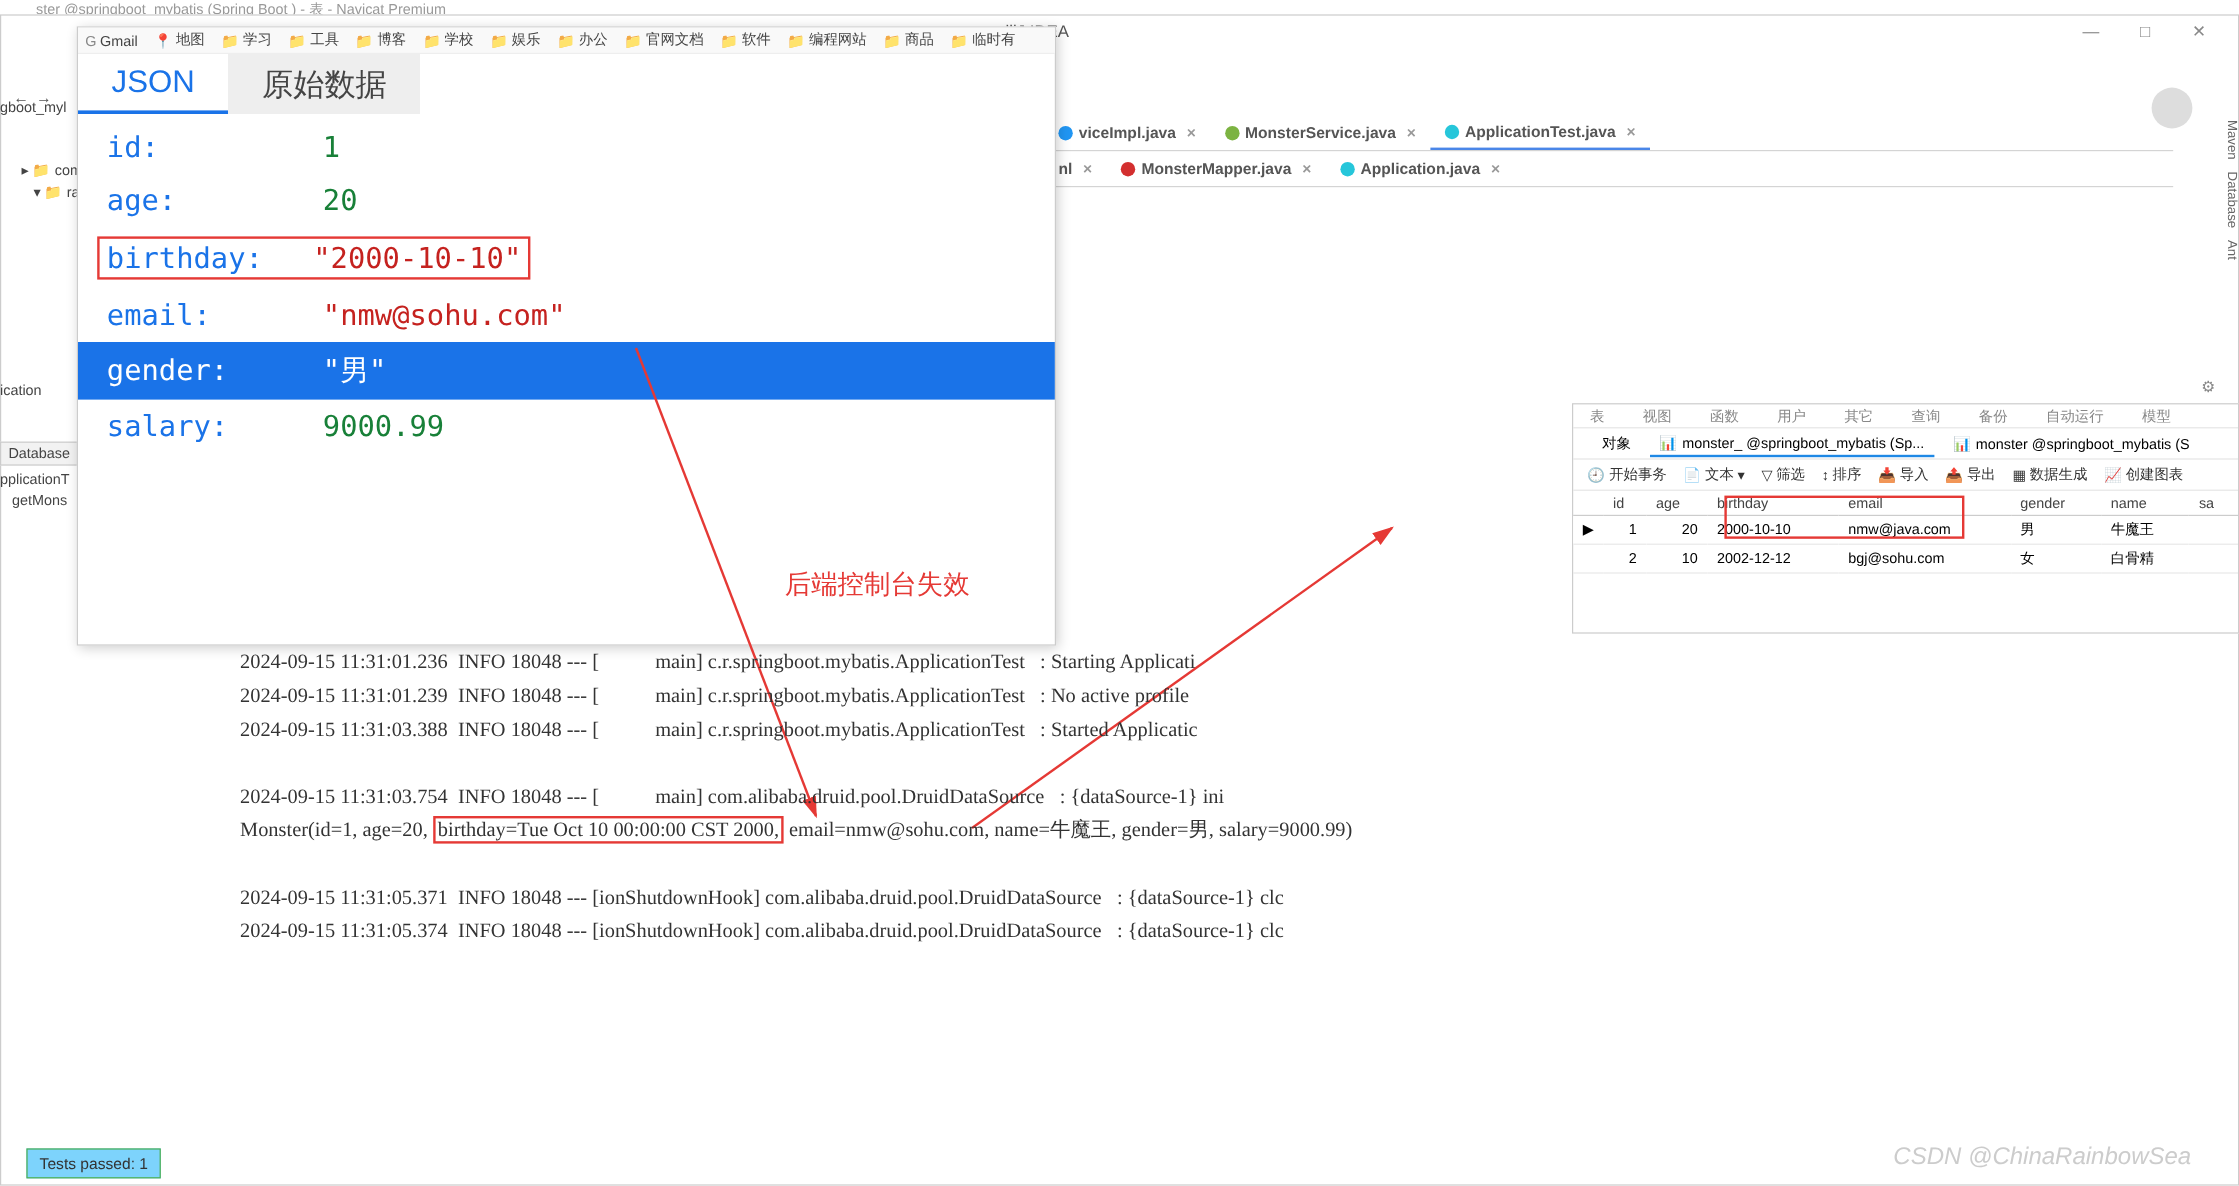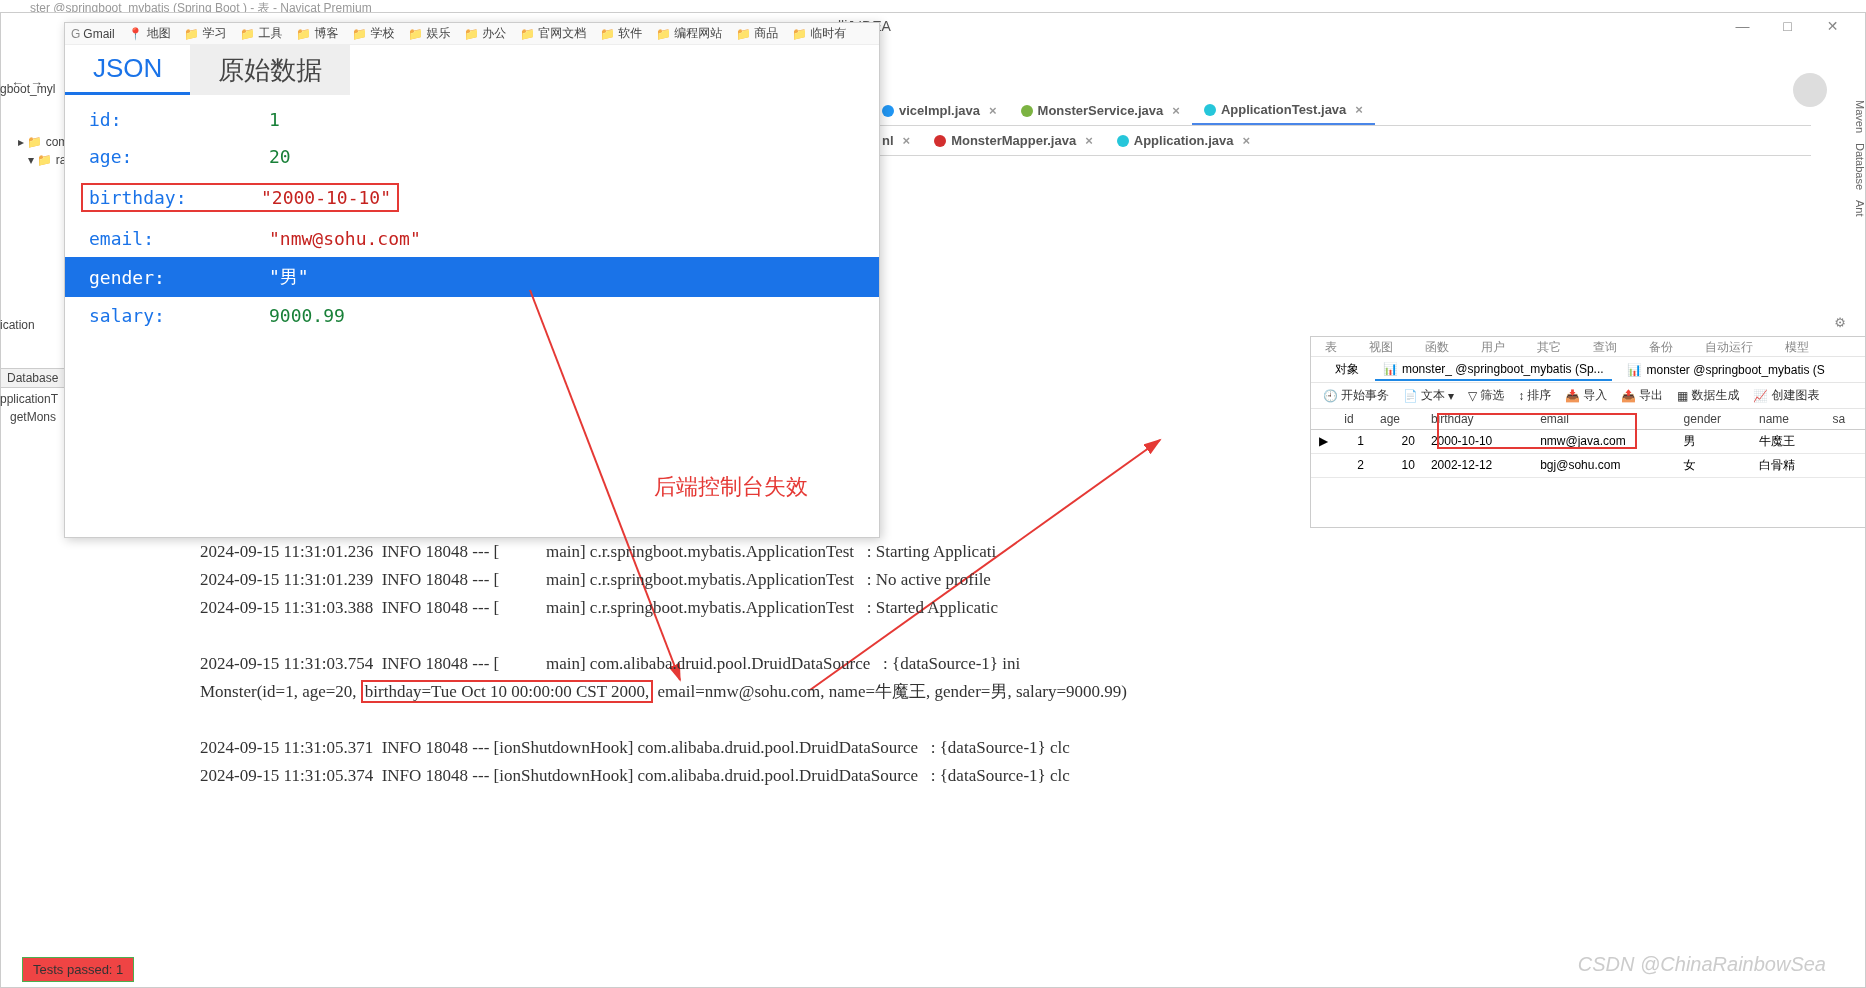--- a/index.html
+++ b/index.html
@@ -35,21 +35,21 @@
 .browser { position: absolute; top: 22px; left: 64px; width: 816px; height: 516px; background: #fff; box-shadow: 2px 2px 10px rgba(0,0,0,.2); border: 1px solid #ccc; }
 .bookmark-bar { height: 22px; display: flex; align-items: center; gap: 14px; padding-left: 6px; font-size: 12px; color: #444; border-bottom: 1px solid #eee; background: #f9f9f9; overflow: hidden; white-space: nowrap; }
 .bookmark-bar .bm { display: flex; align-items: center; gap: 3px; }
 .bm .folder { color: #888; }
 .json-tabs { display: flex; height: 50px; }
 .jtab { padding: 8px 28px; font-size: 26px; cursor: pointer; }
 .jtab.active { color: #1a73e8; border-bottom: 3px solid #1a73e8; }
 .jtab.inactive { background: #eee; color: #444; }
 .json-toolbar { display: flex; align-items: center; gap: 22px; padding: 10px 14px; font-size: 22px; color: #222; }
 .json-toolbar .sep { color: #ccc; }
-.json-body { padding: 6px 0; font-family: Consolas, monospace; font-size: 18px; }
+.json-body { padding: 6px 0; font-family: Consolas, monospace; font-size: 24px; }
 .jrow { display: flex; padding: 8px 24px; align-items: center; }
 .jrow .key { color: #1a73e8; width: 180px; }
 .jrow .val-num { color: #188038; }
 .jrow .val-str { color: #c5221f; }
 .jrow.selected { background: #1a73e8; color: #fff; }
 .jrow.selected .key, .jrow.selected .val-str { color: #fff; }
 .birthday-box { border: 2px solid #e53935; display: inline-flex; padding: 2px 6px; margin-left: -8px; }
 .birthday-box .key { width: 172px; }
 
 
@@ -70,21 +70,21 @@
 .nav-tb span { display: flex; align-items: center; gap: 3px; }
 .grid { display: table; width: 100%; }
 .ghead, .grow { display: table-row; }
 .gcell { display: table-cell; padding: 3px 8px; border-bottom: 1px solid #e8e8e8; }
 .ghead .gcell { color: #444; border-bottom: 1px solid #ccc; }
 .grow.sel .gcell { background: #fff; }
 .row-ptr { width: 16px; text-align: center; }
 .grid-redbox { position: absolute; border: 2px solid #e53935; }
 
 
-.tests-badge { position: absolute; left: 22px; bottom: 6px; background: #ef4444; border: 1px solid #4caf50; padding: 4px 10px; font-size: 13px; color: #333; }
+.tests-badge { position: absolute; left: 22px; bottom: 6px; background: #7dd3fc; border: 1px solid #4caf50; padding: 4px 10px; font-size: 13px; color: #333; }
 
 .left-col { position: absolute; left: 0; top: 58px; font-size: 13px; color: #555; }
 .left-col .arrow-btn { display: flex; gap: 6px; padding: 3px 10px; }
 
 .watermark { position: absolute; right: 40px; bottom: 12px; color: #ccc; font-size: 20px; font-style: italic; }
 </style>
 </head>
 <body>
 
 <div class="titlebar">ster  @springboot_mybatis (Spring Boot )  -  表  -  Navicat Premium</div>

